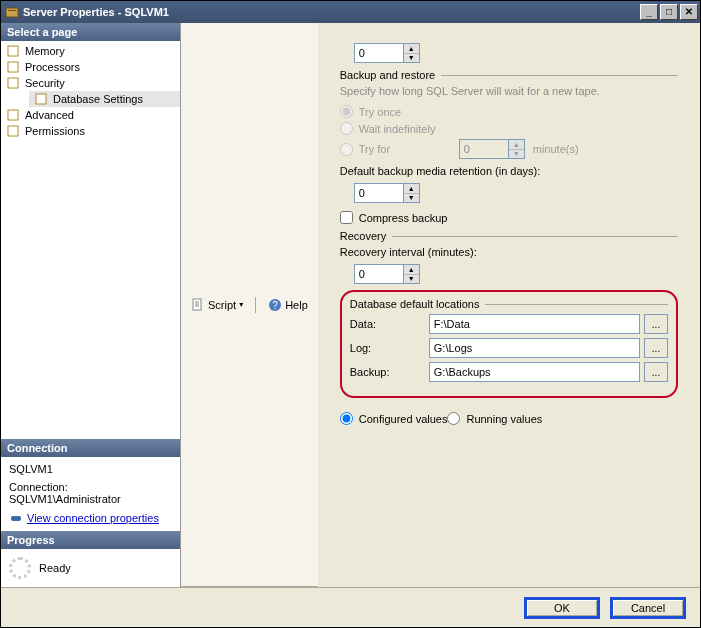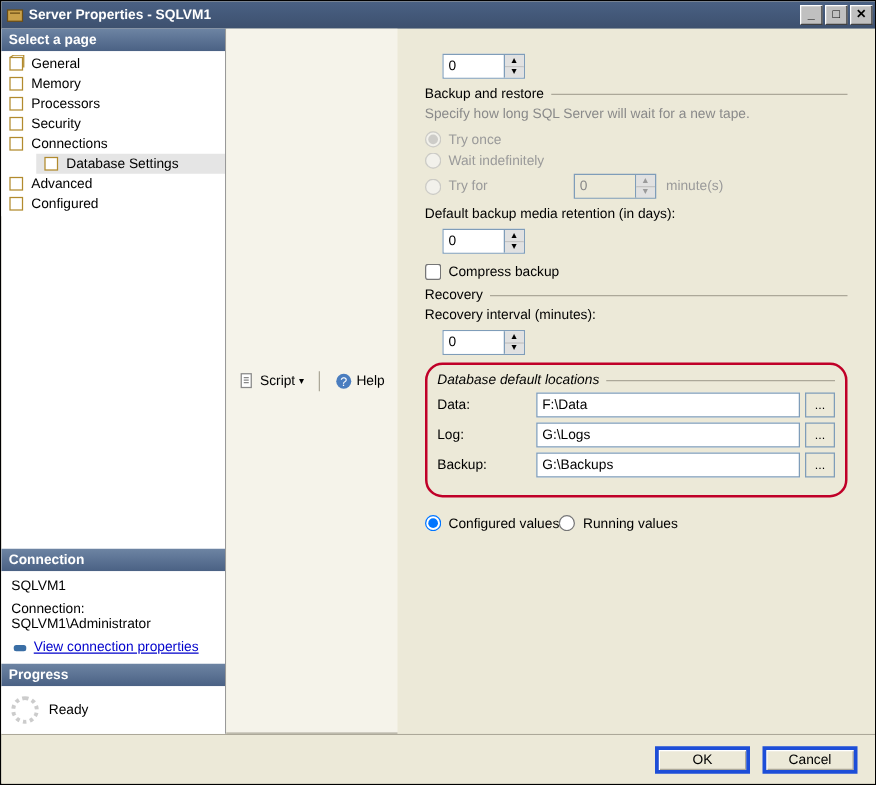--- a/index.html
+++ b/index.html
@@ -155,57 +155,40 @@
 
 <div class="body">
 
   <div class="left">
     <div class="section-header">Select a page</div>
     <div class="page-list">
       <div class="page-item">
         <span class="page-icon small-icon">
             <svg viewBox="0 0 14 14">
               <rect x="1" y="2" width="10" height="10" fill="#fff" stroke="#b28b2e"></rect>
-              <path d="M1 2 L4 0 L12 0 L12 10" fill="none" stroke="#b28b2e"></path>
-            </svg>
-          </span>
-        <span>General</span>
-      </div>
-      <div class="page-item">
-        <span class="page-icon small-icon">
-            <svg viewBox="0 0 14 14">
-              <rect x="1" y="2" width="10" height="10" fill="#fff" stroke="#b28b2e"></rect>
             </svg>
           </span>
         <span>Memory</span>
       </div>
       <div class="page-item">
         <span class="page-icon small-icon">
             <svg viewBox="0 0 14 14">
               <rect x="1" y="2" width="10" height="10" fill="#fff" stroke="#b28b2e"></rect>
             </svg>
           </span>
         <span>Processors</span>
       </div>
       <div class="page-item">
         <span class="page-icon small-icon">
             <svg viewBox="0 0 14 14">
               <rect x="1" y="2" width="10" height="10" fill="#fff" stroke="#b28b2e"></rect>
             </svg>
           </span>
         <span>Security</span>
       </div>
-      <div class="page-item">
-        <span class="page-icon small-icon">
-            <svg viewBox="0 0 14 14">
-              <rect x="1" y="2" width="10" height="10" fill="#fff" stroke="#b28b2e"></rect>
-            </svg>
-          </span>
-        <span>Connections</span>
-      </div>
       <div class="page-item selected">
         <span class="page-icon small-icon">
             <svg viewBox="0 0 14 14">
               <rect x="1" y="2" width="10" height="10" fill="#fff" stroke="#b28b2e"></rect>
             </svg>
           </span>
         <span>Database Settings</span>
       </div>
       <div class="page-item">
         <span class="page-icon small-icon">
@@ -214,21 +197,21 @@
             </svg>
           </span>
         <span>Advanced</span>
       </div>
       <div class="page-item">
         <span class="page-icon small-icon">
             <svg viewBox="0 0 14 14">
               <rect x="1" y="2" width="10" height="10" fill="#fff" stroke="#b28b2e"></rect>
             </svg>
           </span>
-        <span>Configured</span>
+        <span>Permissions</span>
       </div>
     </div>
     <div class="spacer"></div>
 
     <div class="section-header">Connection</div>
     <div class="connection-box">
       <div>SQLVM1</div>
       <div class="lbl">Connection:</div>
       <div>SQLVM1\Administrator</div>
       <div class="lbl" style="display:flex;align-items:center;gap:4px;">
@@ -336,21 +319,21 @@
         <div class="spinner-input">
           <input value="0" style="">
           <div class="spinbtns">
               <div>▲</div>
               <div>▼</div>
             </div>
         </div>
       </div>
 
       <div class="highlight-box">
-        <div class="grouphdr" style="margin-top:0;font-style:italic;">
+        <div class="grouphdr" style="margin-top:0;">
             <span class="ghtxt">Database default locations</span>
             <span class="line"></span>
           </div>
         <div class="loc-row">
           <span class="lab">Data:</span>
           <input class="textbox" value="F:\Data" style="">
           <div class="browse-btn">...</div>
         </div>
         <div class="loc-row">
           <span class="lab">Log:</span>

